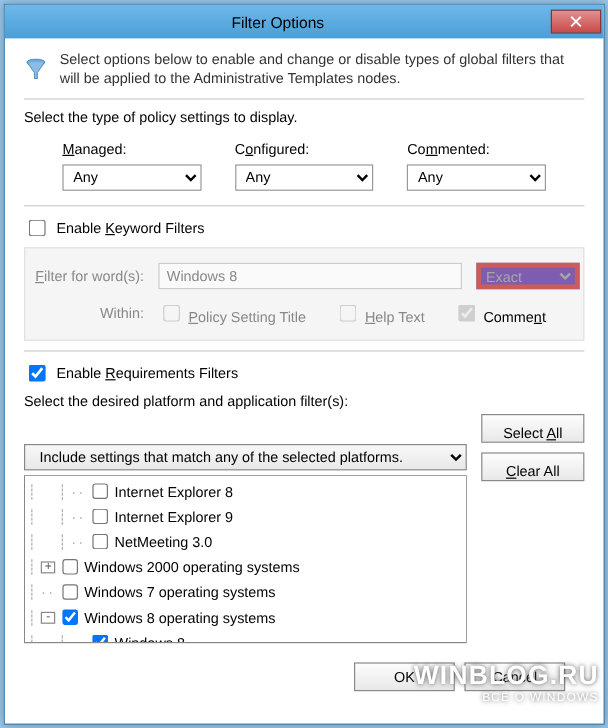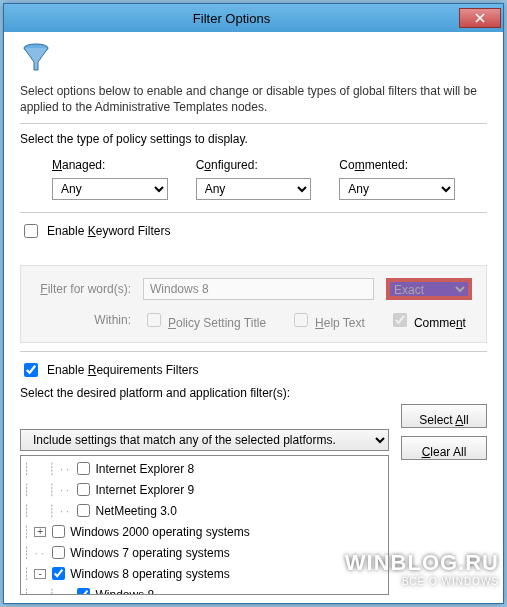--- a/index.html
+++ b/index.html
@@ -2,32 +2,32 @@
 <html><head>
 <meta charset="utf-8">
 <style>
 * { box-sizing: border-box; font-family: "Segoe UI", Tahoma, sans-serif; font-size: 12px; }
 body { margin: 0; background: #97c5e6; padding: 3px; }
 .window { width: 501px; height: 601px; background: #fff; border: 1px solid #2a6fa5; box-shadow: 0 0 8px rgba(0,0,0,0.3); }
 .titlebar { height: 28px; background: linear-gradient(#6eb8e8, #4a9fd8); display: flex; align-items: center; justify-content: space-between; padding-left: 0; color: #000; }
 .titlebar-title { flex: 1; text-align: center; font-size: 13px; color: #000; }
 .close-btn { width: 42px; height: 20px; background: linear-gradient(#e38f8f, #c84a4a); border: 1px solid #833; color: #fff; display: flex; align-items: center; justify-content: center; font-size: 12px; margin-right: 2px; cursor: pointer; }
 .content { padding: 10px 16px; }
-.intro { display: flex; gap: 10px; margin-bottom: 8px; flex-direction: column; }
+.intro { display: flex; gap: 10px; margin-bottom: 8px; }
 .intro-text { color: #333; line-height: 1.3; }
 .divider { border: none; border-top: 1px solid #ccc; margin: 8px 0; }
 .section-label { color: #000; margin: 8px 0 12px 0; }
 .dropdown-row { display: flex; gap: 28px; margin: 0 32px 12px 32px; }
 .dd-col { flex: 1; }
 .dd-label { display: block; margin-bottom: 6px; }
 .dd-label .u { text-decoration: underline; }
 .select { width: 100%; height: 22px; padding: 2px 4px; border: 1px solid #999; background: #fff; }
 .chk-row { display: flex; align-items: center; gap: 6px; margin: 6px 0; }
 .chk-row input[type=checkbox] { width: 14px; height: 14px; }
-.keyword-block { background: #f5f5f5; border: 1px solid #e0e0e0; padding: 12px 14px; margin-top: 24px; }
+.keyword-block { background: #f5f5f5; border: 1px solid #e0e0e0; padding: 12px 3px; margin-top: 6px; }
 .kb-row { display: flex; align-items: center; gap: 12px; margin-bottom: 10px; }
 .kb-label { width: 96px; color: #888; text-align: right; }
 .kb-input { flex: 1; height: 22px; border: 1px solid #ccc; background: #fafafa; padding: 2px 6px; color: #888; }
 .kb-select { width: 86px; height: 22px; border: 4px solid #b91c1c; background: #4c1d95; color: #888; }
 .kb-checks { display: flex; gap: 24px; margin-left: 108px; }
 .kb-checks label { color: #888; display: flex; align-items: flex-end; gap: 4px; }
 .kb-checks label.enabled { color: #000; }
 .kb-checks input[type=checkbox] { width: 14px; height: 14px; }
 .u { text-decoration: underline; }
 .req-block { display: flex; gap: 8px; margin-top: 4px; }
@@ -189,19 +189,23 @@
       <div style="padding-top:18px;">
         <div class="side-btn">
             <span>Select <span class="u">A</span>ll</span>
           </div>
         <div class="side-btn" style="margin-top:8px;">
             <span><span class="u">C</span>lear All</span>
           </div>
       </div>
     </div>
 
+    <div class="footer">
+      <div class="btn">OK</div>
+      <div class="btn">Cancel</div>
+    </div>
   </div>
 </div>
 
 <div class="watermark">
   <div class="big">WINBLOG.RU</div>
   <div class="small">ВСЁ О WINDOWS</div>
 </div>
 
 </body></html>

